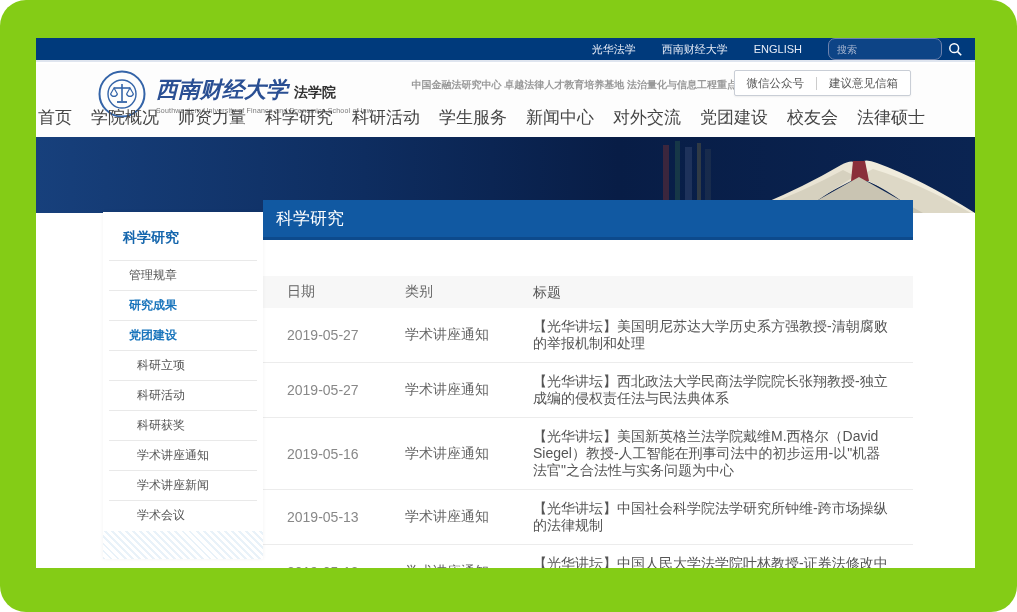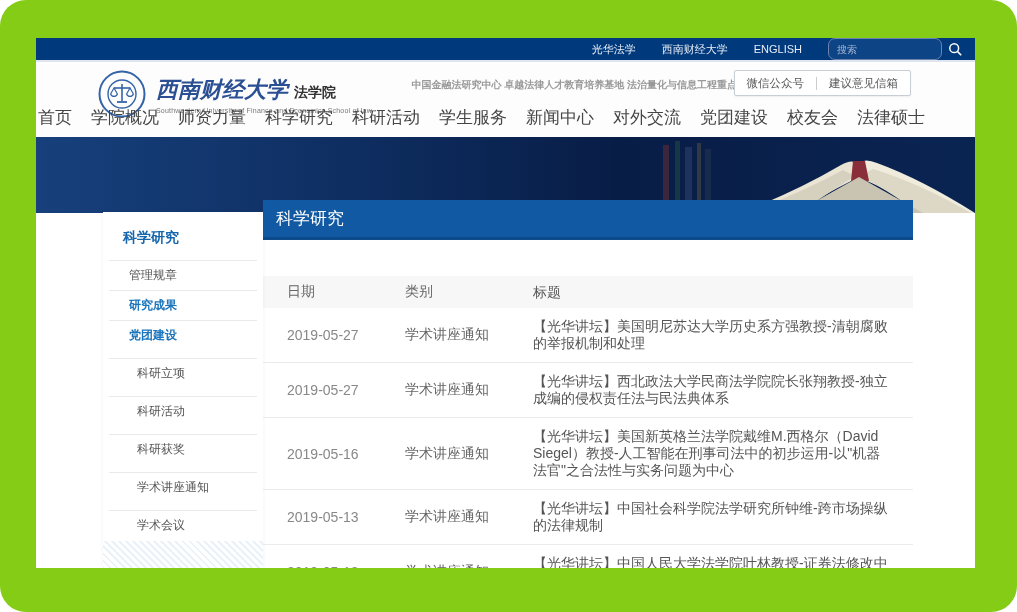--- a/index.html
+++ b/index.html
@@ -52,21 +52,21 @@
   .titlebar{position:absolute;left:227px;top:162px;width:650px;height:40px;
             background:#1159a2;border-bottom:3px solid #0d4a8c;box-sizing:border-box;
             z-index:6;}
   .titlebar span{color:#fff;font-size:17px;line-height:37px;padding-left:13px;display:inline-block;}
 
   .sidebar{position:absolute;left:67px;top:174px;width:160px;background:#fff;z-index:5;
            box-shadow:0 0 4px rgba(0,0,0,.05);}
   .side-title{font-size:14px;font-weight:bold;color:#1566ad;padding:17px 0 13px 20px;}
   .side-item{height:29px;line-height:29px;font-size:12px;color:#555;padding-left:20px;
              border-top:1px solid #e9e9e9;margin:0 6px;cursor:pointer;}
-  .side-item.sub{padding-left:28px;margin-top:8px;}
+  .side-item.sub{padding-left:28px;}
   .side-item.active{color:#1a75bc;font-weight:bold;}
   .side-hatch{height:28px;margin-top:1px;
       background:repeating-linear-gradient(45deg,#e9f2f9 0 2px,#ffffff 2px 5px);}
 
   
   .list{position:absolute;left:227px;top:238px;width:650px;z-index:4;font-size:14px;}
   .thead{display:flex;background:#f7f7f7;color:#666;height:32px;align-items:center;}
   .trow{display:flex;align-items:center;border-bottom:1px solid #ececec;
         padding:10px 0;min-height:16px;cursor:pointer;}
   .c-date{width:118px;padding-left:24px;flex:none;color:#888;}
@@ -164,20 +164,21 @@
 
   <aside class="sidebar">
     <div class="side-title">科学研究</div>
     <div class="side-item">管理规章</div>
     <div class="side-item active">研究成果</div>
     <div class="side-item active">党团建设</div>
     <div class="side-item sub">科研立项</div>
     <div class="side-item sub">科研活动</div>
     <div class="side-item sub">科研获奖</div>
     <div class="side-item sub">学术讲座通知</div>
+    <div class="side-item sub">学术讲座新闻</div>
     <div class="side-item sub">学术会议</div>
     <div class="side-hatch"></div>
   </aside>
 
   <div class="list">
     <div class="thead">
       <div class="c-date">日期</div>
       <div class="c-cat">类别</div>
       <div class="c-title">标题</div>
     </div>

